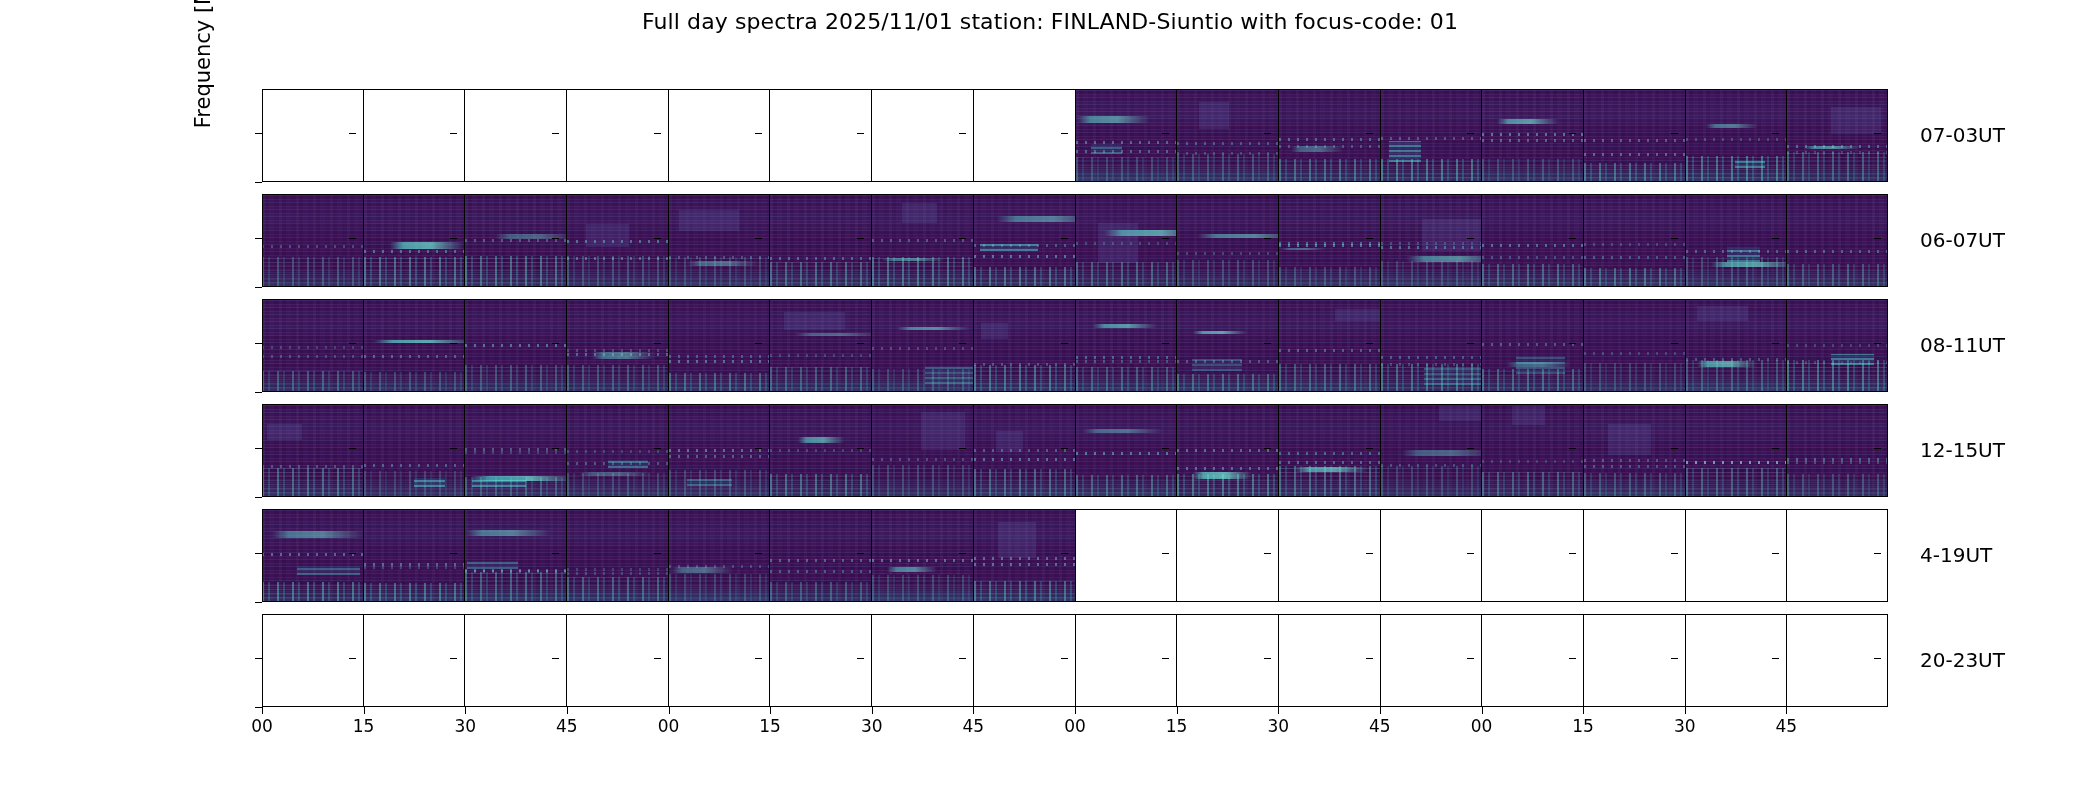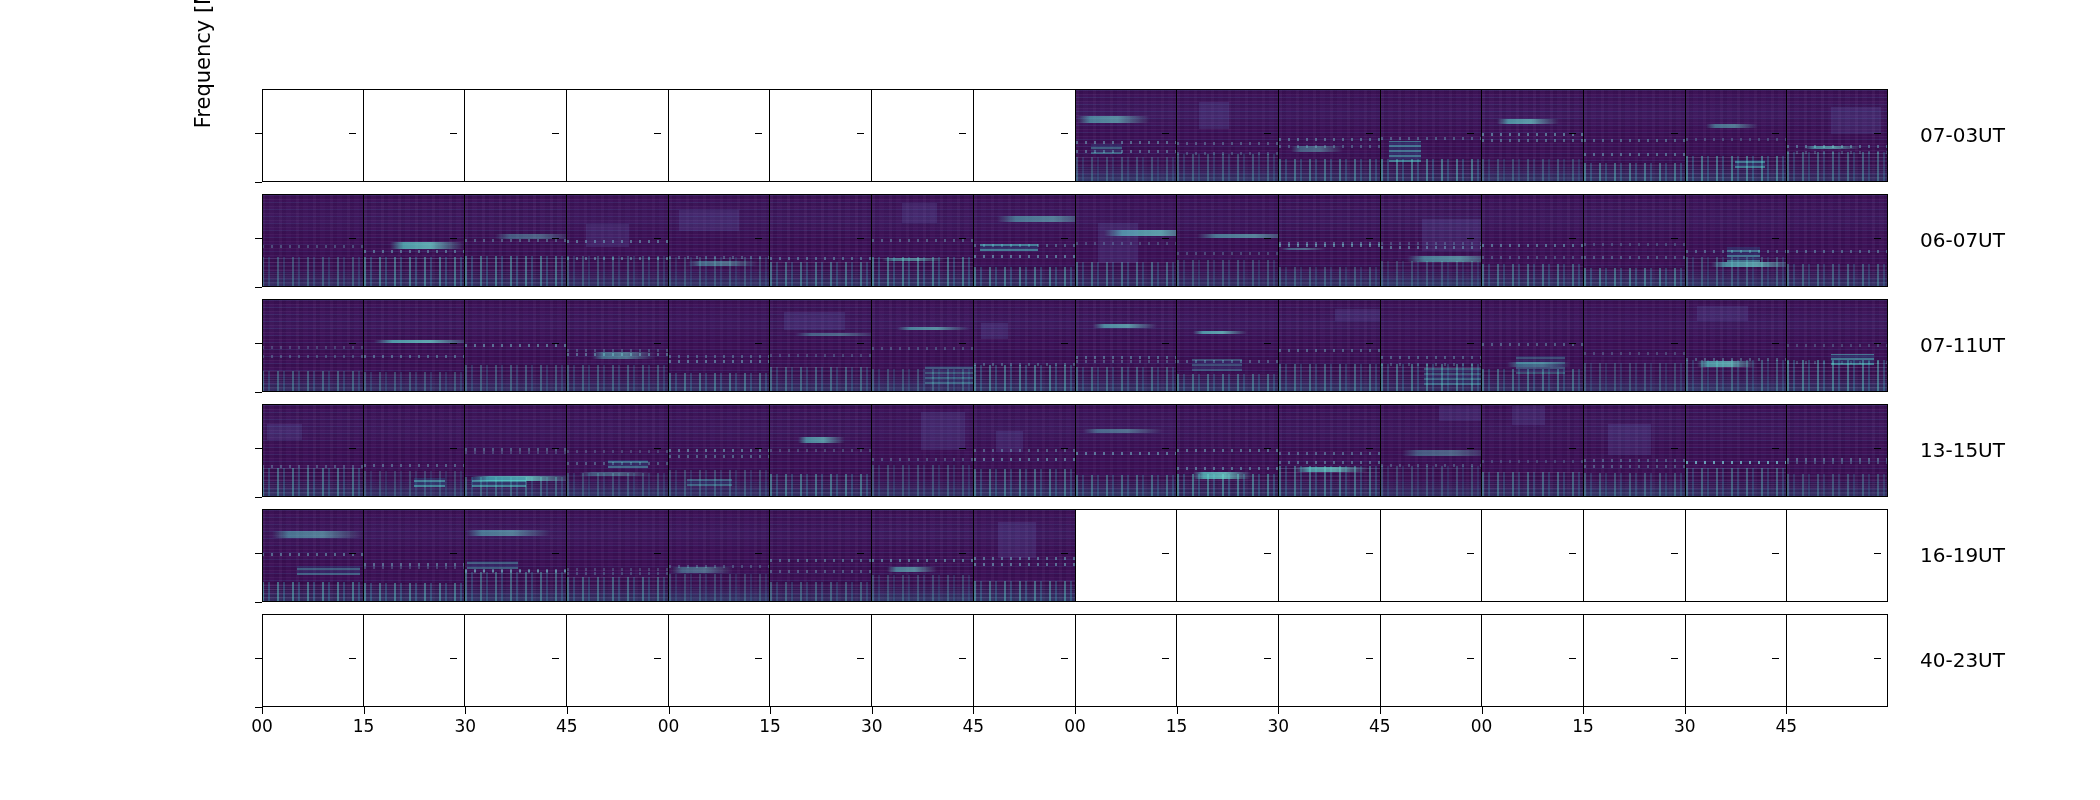--- a/index.html
+++ b/index.html
@@ -73,20 +73,21 @@
   .xtick{position:absolute;height:7px;width:0;border-left:1.7px solid #000;}
   .xtick-lbl{position:absolute;font-size:17px;transform:translateX(-50%);
              white-space:nowrap;}
   .rowlbl{position:absolute;left:1920px;font-size:20px;white-space:nowrap;}
 </style>
 </head>
 <body>
 
 <div id="figure">
 
+  <div id="fig-title">Full day spectra 2025/11/01 station: FINLAND-Siuntio with focus-code: 01</div>
 
   <div id="ylabel">Frequency [MHz]</div>
 
   <div id="rows-container">
       <div class="row" style="top: 89px; height: 93px;">
         <div class="row-inner">
           <div class="cell">
             <div class="subtick" style="right: 0px; top: 43.71px; height: 0px; width: 7px; border-left: none; border-top: 1.6px solid rgb(0, 0, 0); position: absolute; transform: translateX(-7px);"></div>
           </div>
           <div class="cell">
@@ -992,17 +993,17 @@
       <div class="xtick-lbl" style="left: 1481.5px; top: 716px;">00</div>
       <div class="xtick" style="left: 1583.12px; top: 707px;"></div>
       <div class="xtick-lbl" style="left: 1583.12px; top: 716px;">15</div>
       <div class="xtick" style="left: 1684.75px; top: 707px;"></div>
       <div class="xtick-lbl" style="left: 1684.75px; top: 716px;">30</div>
       <div class="xtick" style="left: 1786.38px; top: 707px;"></div>
       <div class="xtick-lbl" style="left: 1786.38px; top: 716px;">45</div>
     </div>
 <div class="rowlbl" style="top: 122.5px;">07-03UT</div>
     <div class="rowlbl" style="top: 227.5px;">06-07UT</div>
-    <div class="rowlbl" style="top: 332.5px;">07-11UT</div>
-    <div class="rowlbl" style="top: 437.5px;">13-15UT</div>
-    <div class="rowlbl" style="top: 542.5px;">16-19UT</div>
-    <div class="rowlbl" style="top: 647.5px;">40-23UT</div>
+    <div class="rowlbl" style="top: 332.5px;">08-11UT</div>
+    <div class="rowlbl" style="top: 437.5px;">12-15UT</div>
+    <div class="rowlbl" style="top: 542.5px;">4-19UT</div>
+    <div class="rowlbl" style="top: 647.5px;">20-23UT</div>
   </div>
 
 </body></html>

